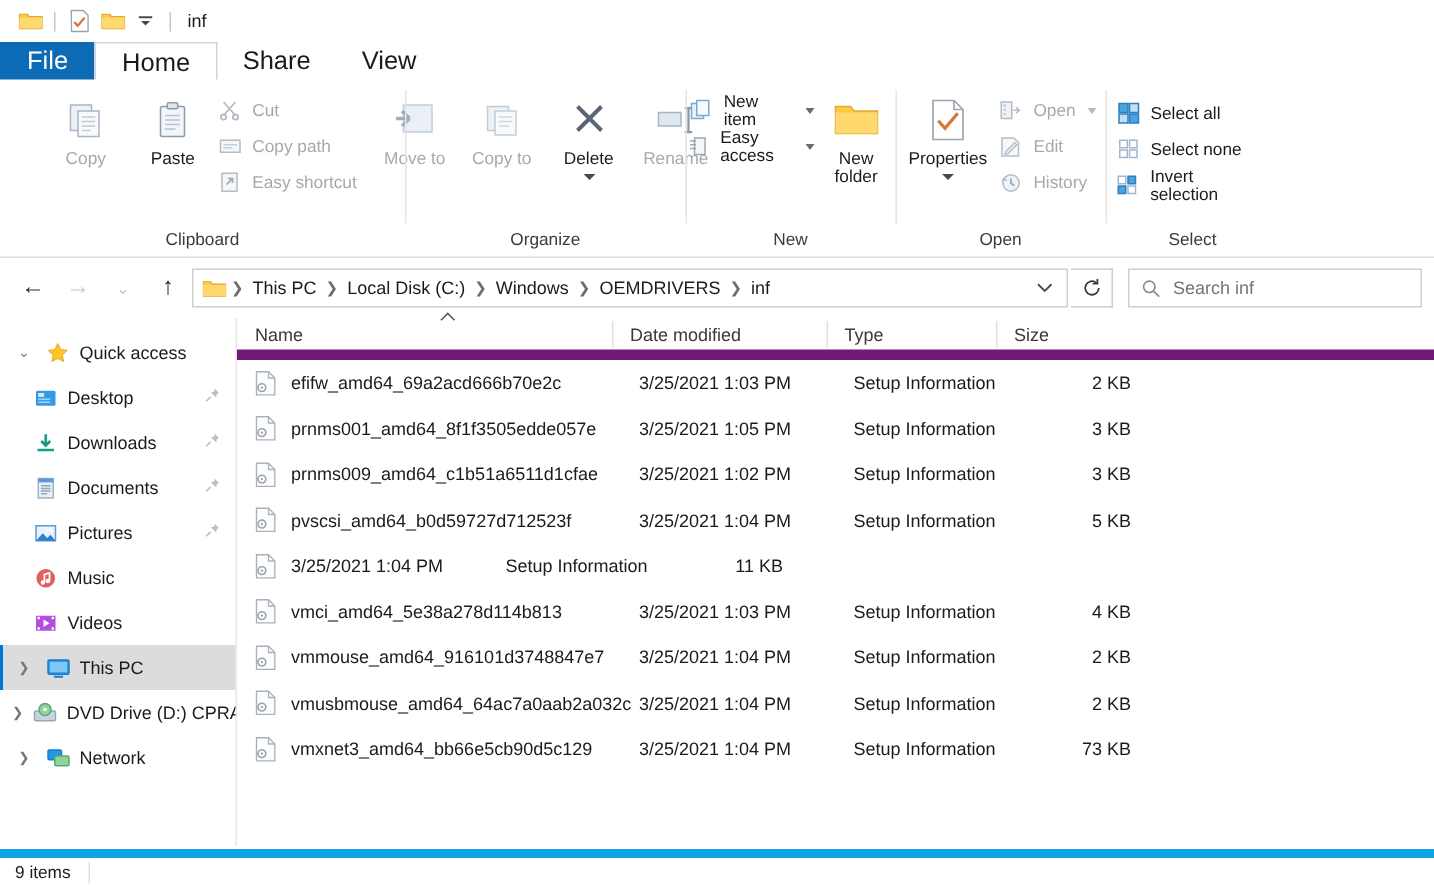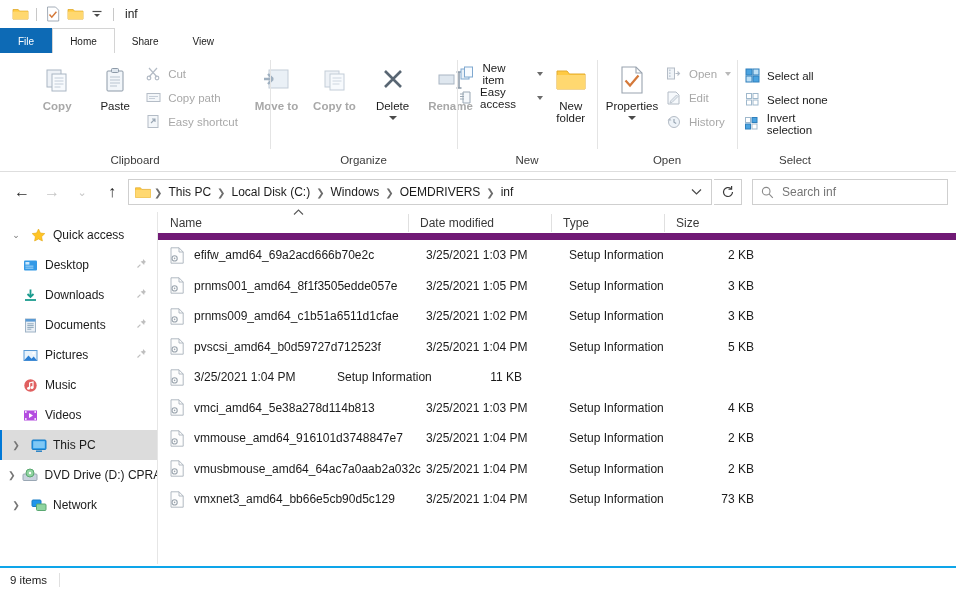--- a/index.html
+++ b/index.html
@@ -18,21 +18,21 @@
     padding-left: 9px; gap: 0px; background: #ffffff;
   }
   .qat-ico { width: 22px; height: 20px; display:flex; align-items:center; justify-content:center; }
   .sep-v { width:1px; height:13px; background:#c8c8c8; margin:0 5px; }
   .title-text { font-size: 12px; color:#1b1b1b; margin-left: 6px; }
 
   
   .tabstrip { height: 26px; display:flex; align-items:flex-end; background:#ffffff; position:relative; }
   .tabstrip::after{ content:""; position:absolute; left:0; right:0; bottom:0; height:1px; background:#fff; }
   .tab {
-    height: 26px; padding: 0 17px; font-size: 10px; color:#1b1b1b;
+    height: 26px; padding: 0 17px; font-size: 17px; color:#1b1b1b;
     display:flex; align-items:center; background:transparent; cursor:default;
   }
   .tab.file { background:#0d6ab5; color:#ffffff; padding:0 18px; }
   .tab.active { background:#ffffff; border:1px solid #d4d4d4; border-bottom:none; }
 
   
   .ribbon {
     height: 118px; background:#ffffff; border-bottom:1px solid #dedede;
     display:flex; align-items:stretch; position:relative;
   }
@@ -41,21 +41,21 @@
     content:""; position:absolute; left:0; top:6px; bottom:22px; width:1px; background:#e4e4e4;
   }
   .rg-body { display:flex; align-items:flex-start; flex:1; padding:0 6px; }
   .rg-label { font-size:11.5px; color:#3b3b3b; text-align:center; padding-bottom:5px; }
 
   .bigbtn {
     width:58px; display:flex; flex-direction:column; align-items:center; gap:3px;
     padding:4px 2px 0; font-size:11.5px; color:#1b1b1b; text-align:center; line-height:12px;
   }
   .bigbtn.wide { width:66px; }
-  .bigbtn.dim { color:#a8a8a8;font-weight:bold; }
+  .bigbtn.dim { color:#a8a8a8; }
   .bigicon { height:34px; display:flex; align-items:center; justify-content:center; }
   .smallcol { display:flex; flex-direction:column; justify-content:flex-start; padding-top:4px; gap:3px; }
   .smallbtn { display:flex; align-items:center; gap:6px; font-size:11.5px; color:#1b1b1b; height:21px; padding-right:4px; }
   .smallbtn.dim { color:#a8a8a8; }
   .smallico { width:18px; height:18px; display:flex; align-items:center; justify-content:center; }
   .mini-caret { width:0;height:0;border-left:3.5px solid transparent;border-right:3.5px solid transparent;border-top:4px solid #6b6b6b; margin-left:2px; }
   .mini-caret.dim { border-top-color:#b9b9b9; }
   .btn-caret { width:0;height:0;border-left:4px solid transparent;border-right:4px solid transparent;border-top:4.5px solid #4a4a4a; margin-top:1px;}
 
   
@@ -104,21 +104,21 @@
   .frow { height:30.5px; display:flex; align-items:center; font-size:12px; color:#1b1b1b; }
   .fico { width:16px; height:17px; margin:0 9px 0 11px; flex-shrink:0; }
   .fname { width:232px; white-space:nowrap; overflow:hidden; }
   .fdate { width:143px; color:#1b1b1b; }
   .ftype { width:113px; color:#1b1b1b; }
   .fsize { width:72px; text-align:right; color:#1b1b1b; }
 
   
   .status {
     position:absolute; left:0; right:0; bottom:0; height:25px;
-    border-top:2px solid #0ea5e9; display:flex; align-items:center;
+    border-top:6px solid #0ea5e9; display:flex; align-items:center;
     padding-left:10px; font-size:11.5px; color:#1b1b1b; background:#fff;
   }
   .status-sep { width:1px; height:14px; background:#e0e0e0; margin-left:12px; }
 </style>
 </head>
 <body>
 
 <div class="app">
 
   <div class="titlebar">

